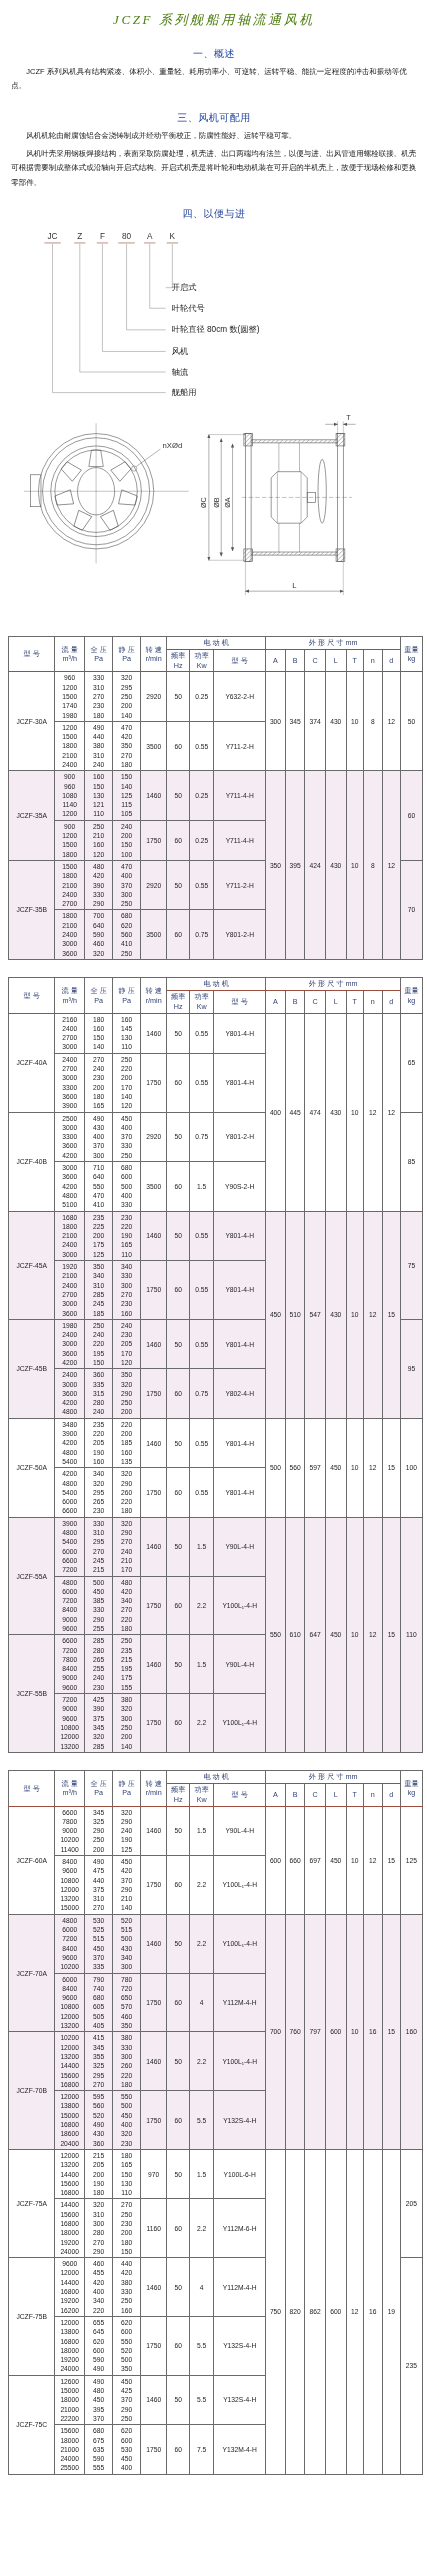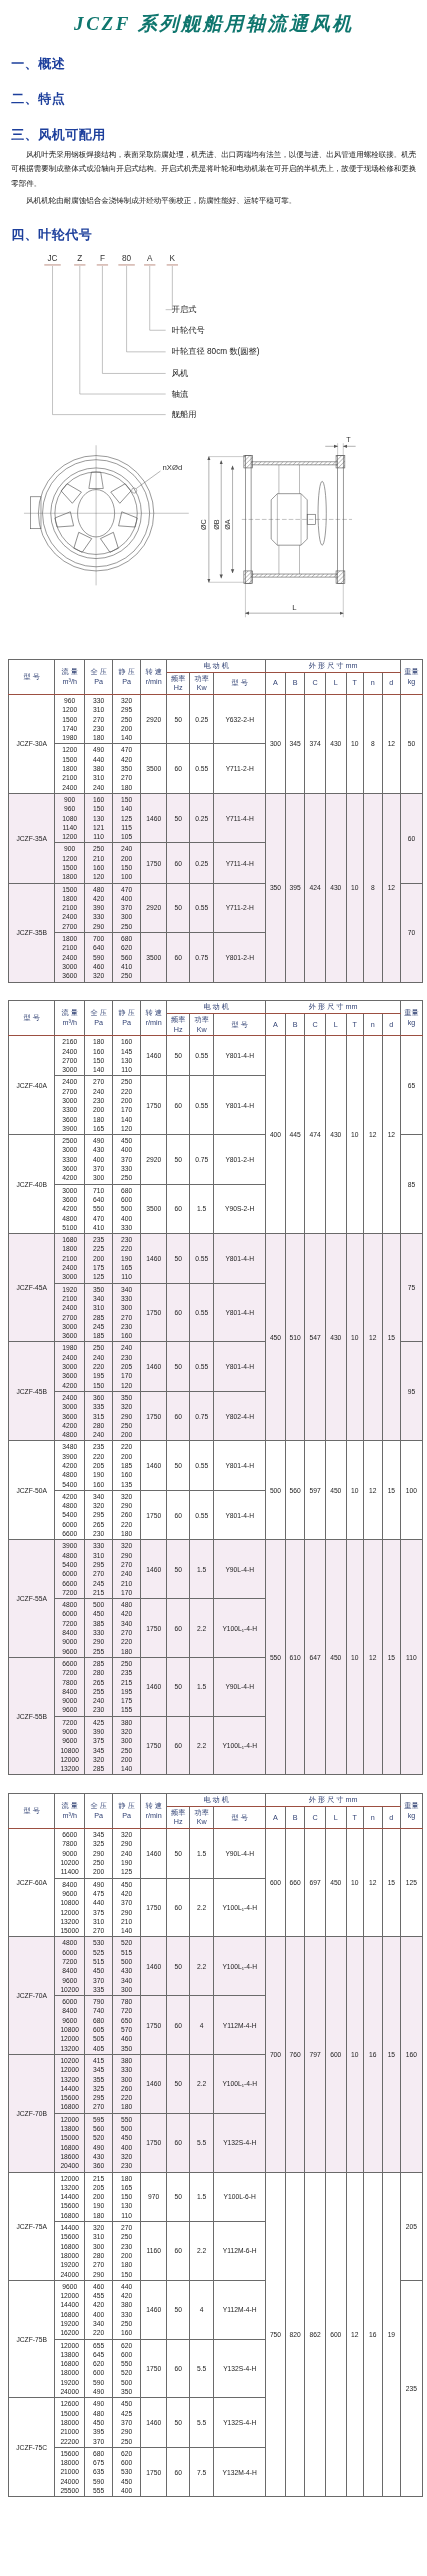--- a/index.html
+++ b/index.html
@@ -1,21 +1,21 @@
 <!DOCTYPE html>
 <html style="font-size:8.2px"><head>
 <meta charset="utf-8">
 <style>
   html,body{margin:0;padding:0;background:#ffffff;}
   body{width:428px;font-family:"Liberation Sans",sans-serif;color:#1a1a1a;}
   .page{width:428px;padding:4.1px 0 15.5px 0;}
-  .doc-title{font-family:"Liberation Serif",serif;font-style:italic;font-weight:bold;
-    font-size:19px;color:#0f766e;text-align:center;letter-spacing:2.6px;margin:7.2px 5.2px 3.1px 5.2px;}
+  .doc-title{font-family:"Liberation Serif",serif;font-style:italic;font-weight:normal;
+    font-size:13px;color:#4d7c0f;text-align:center;letter-spacing:2.6px;margin:7.2px 5.2px 3.1px 5.2px;}
   .content{padding:0 11.3px;}
-  .sec-heading{color:#1d3f9c;font-size:13px;font-weight:bold;margin:17.5px 0 4.1px 0;letter-spacing:0.5px;}
+  .sec-heading{color:#1d3f9c;font-size:10px;font-weight:normal;margin:17.5px 0 4.1px 0;letter-spacing:0.5px;text-align:center;}
   .para{font-size:7.5px;line-height:1.92;margin:3.1px 0;text-indent:2em;color:#161616;}
   .diagram-wrap{margin:5.2px 0 0 0;}
   svg text{font-family:"Liberation Sans",sans-serif;}
   .tbl-wrap{margin:17.5px 8.2px 0 8.2px;}
   .tbl-wrap.first{margin-top:14.4px;}
   table.spec{border-collapse:collapse;table-layout:fixed;width:411px;border:1px solid #1c1c1c;}
   table.spec th,table.spec td{border:0.5px solid #6a6a6a;text-align:center;vertical-align:middle;
     padding:1px 0.5px;font-size:6.7px;color:#222;}
   table.spec thead th{color:#2e3f72;font-weight:normal;font-size:7.2px;line-height:1.35;
     border-bottom:0.5px solid #9c4f41;background:#fff;}
@@ -28,27 +28,27 @@
 </head>
 <body>
 
 <div class="page">
 
   <div class="doc-title">JCZF 系列舰船用轴流通风机</div>
 
   <div class="content">
     <div class="sec-heading">一、概述</div>
 
-    <div class="sec-heading">二、特点</div>
+    <p class="para">JCZF 系列风机具有结构紧凑、体积小、重量轻、耗用功率小、可逆转、运转平稳、能抗一定程度的冲击和振动等优点。</p>
 
     <div class="sec-heading">三、风机可配用</div>
+    <p class="para">风机机轮由耐腐蚀铝合金浇铸制成并经动平衡校正，防腐性能好、运转平稳可靠。</p>
     <p class="para">风机叶壳采用钢板焊接结构，表面采取防腐处理，机壳进、出口两端均有法兰，以便与进、出风管道用螺栓联接。机壳可根据需要制成整体式或沿轴向开启式结构。开启式机壳是将叶轮和电动机装在可开启的半机壳上，故便于现场检修和更换零部件。</p>
-    <p class="para">风机机轮由耐腐蚀铝合金浇铸制成并经动平衡校正，防腐性能好、运转平稳可靠。</p>
-
-    <div class="sec-heading">四、叶轮代号</div>
+
+    <div class="sec-heading">四、以便与进</div>
 
     <div class="diagram-wrap">
       <svg width="405" height="180" viewBox="0 0 786 350">
         <g font-size="16" fill="#333" text-anchor="middle">
           <text x="80" y="24">JC</text>
           <text x="133" y="24">Z</text>
           <text x="177" y="24">F</text>
           <text x="224" y="24">80</text>
           <text x="269" y="24">A</text>
           <text x="313" y="24">K</text>

